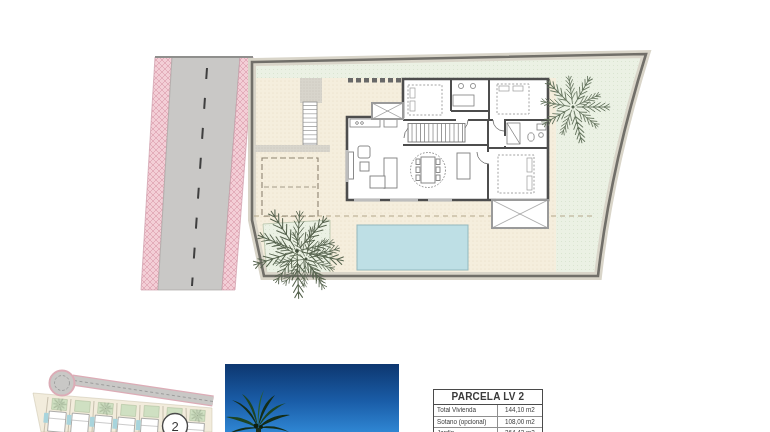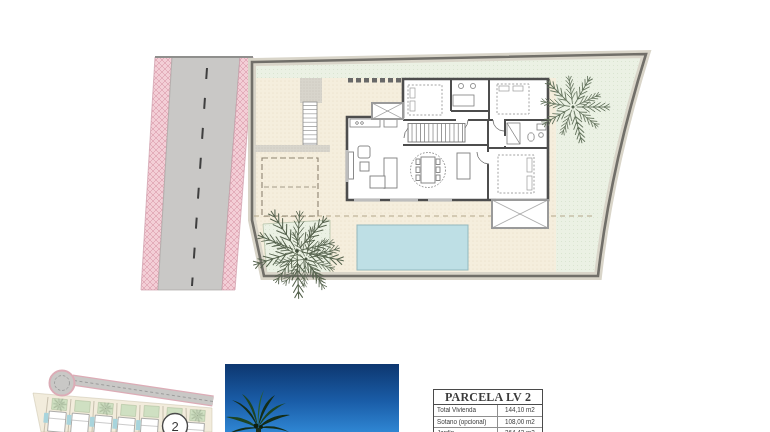--- a/index.html
+++ b/index.html
@@ -3,21 +3,21 @@
 <meta charset="utf-8">
 <style>
   html,body{margin:0;padding:0;background:#ffffff;}
   body{width:770px;height:432px;overflow:hidden;position:relative;
        font-family:"Liberation Sans",sans-serif;}
   #stage{position:absolute;left:0;top:0;width:770px;height:432px;}
   svg{position:absolute;left:0;top:0;}
   .area-table{position:absolute;left:433px;top:389px;width:108px;
       background:#fff;border:1px solid #4a4a4a;color:#3b3b3b;}
   .t-title{height:14px;line-height:14px;text-align:center;font-weight:bold;
-      font-size:12px;border-bottom:1px solid #4a4a4a;letter-spacing:.2px;font-family:Liberation Serif, serif;}
+      font-size:10px;border-bottom:1px solid #4a4a4a;letter-spacing:.2px;}
   .t-row{display:flex;height:10.5px;border-bottom:1px solid #8f8f8f;
       font-size:6.3px;line-height:10.5px;}
   .t-row:last-child{border-bottom:none;}
   .t-label{flex:1;padding-left:3px;border-right:1px solid #8f8f8f;
       white-space:nowrap;overflow:hidden;}
   .t-value{width:44px;text-align:center;}
 </style>
 </head>
 <body>
 

